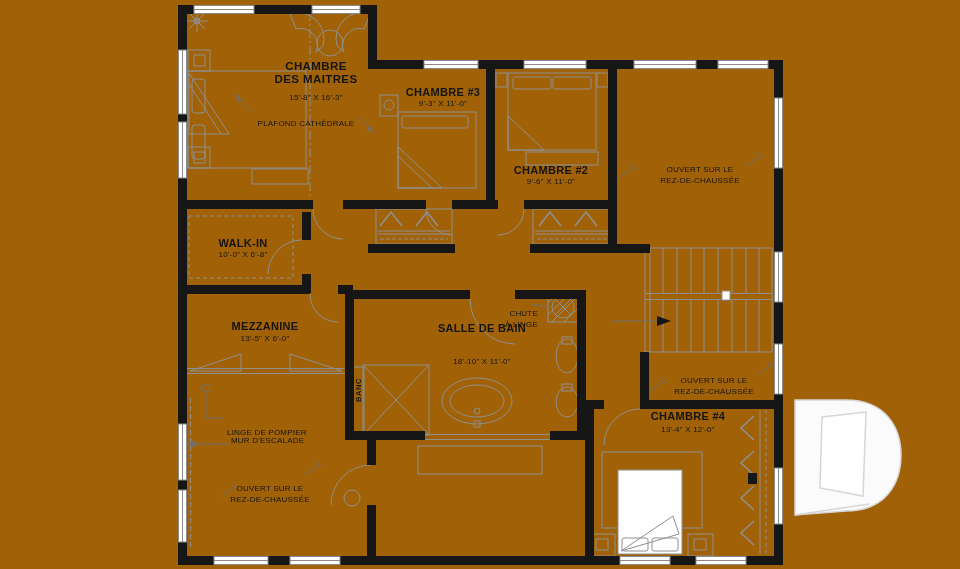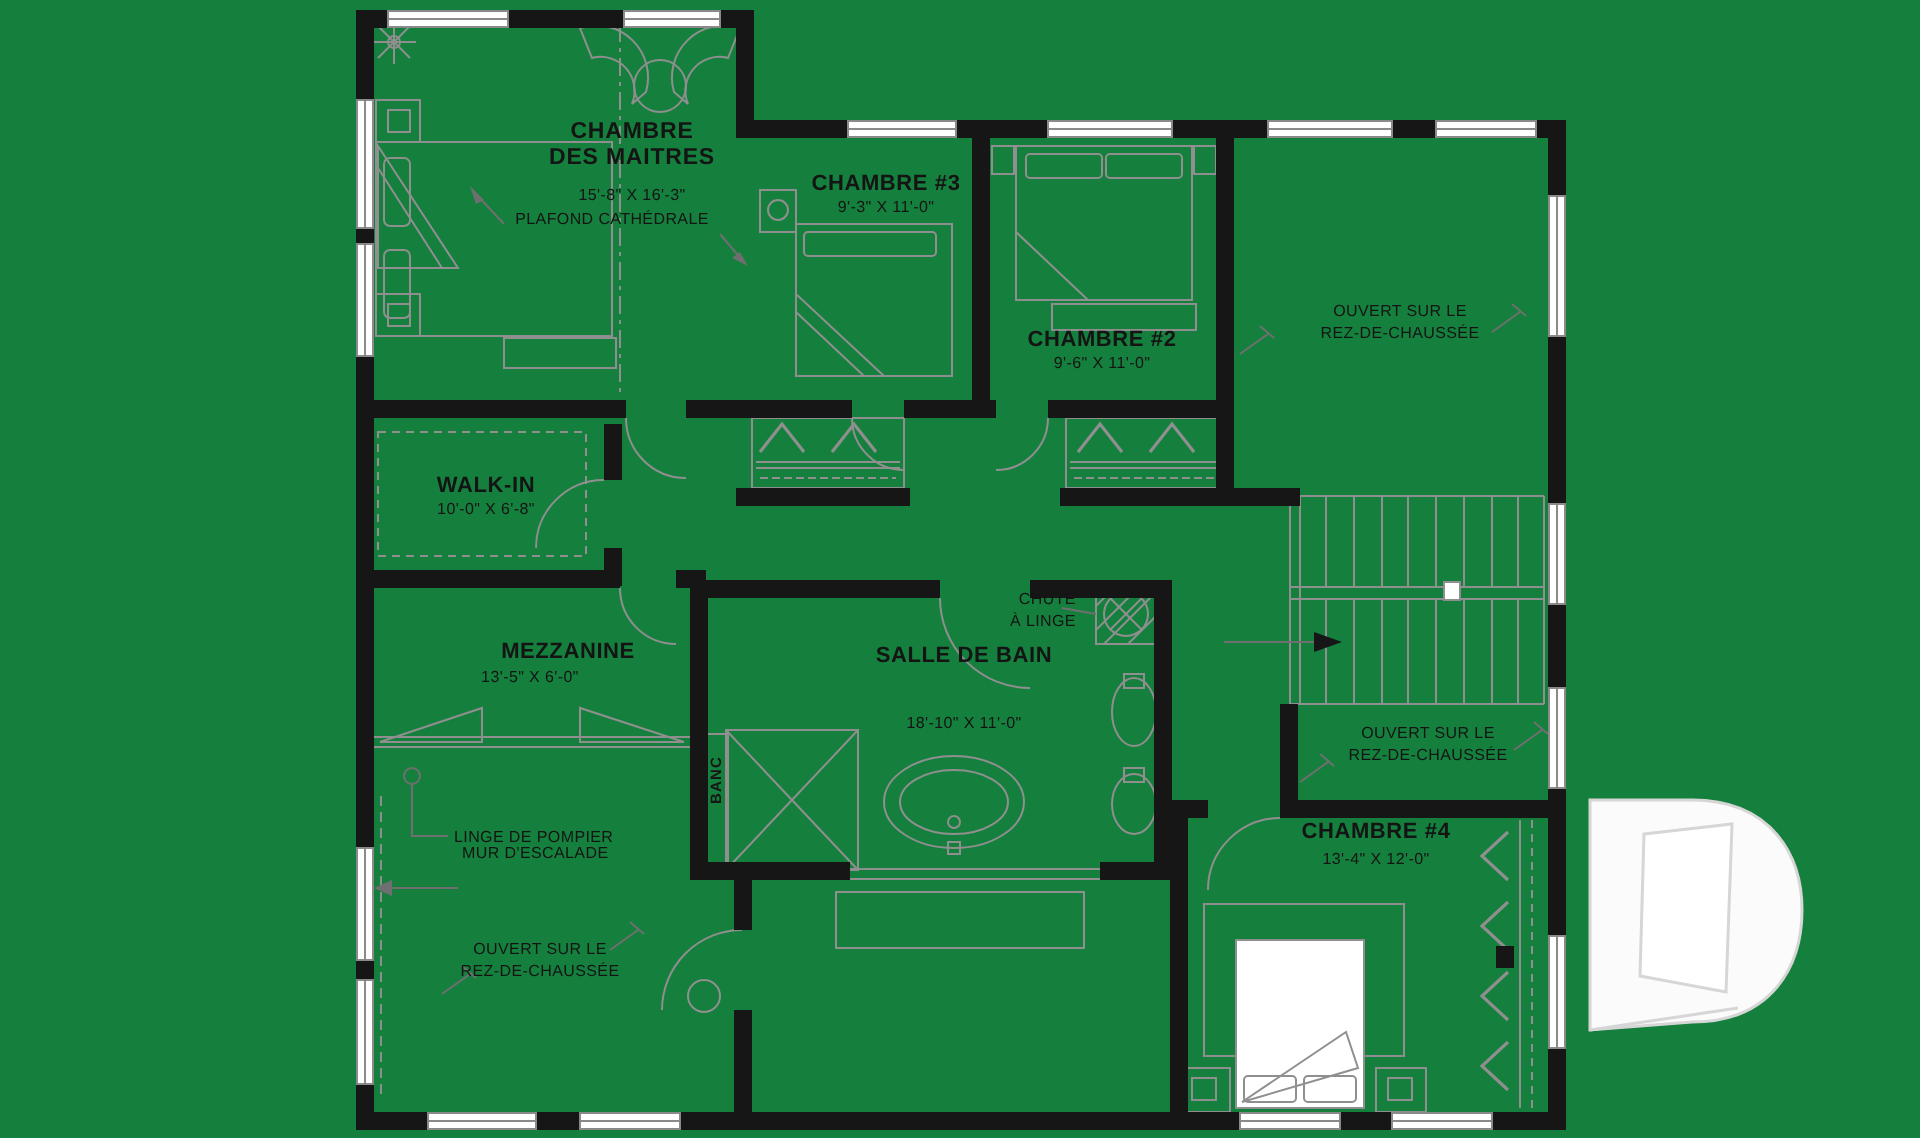--- a/index.html
+++ b/index.html
@@ -1,24 +1,24 @@
 <!DOCTYPE html>
 <html><head>
 <meta charset="utf-8">
 <style>
   html,body{margin:0;padding:0;background:#fff;}
-  .plan{position:relative;width:960px;height:569px;background:#15803d;overflow:hidden;
+  .plan{position:relative;width:960px;height:569px;background:#a16207;overflow:hidden;
         font-family:"Liberation Sans",sans-serif;color:#161616;}
   .plan svg{position:absolute;left:0;top:0;}
   .lbl{position:absolute;transform:translateX(-50%);text-align:center;white-space:pre-line;color:#141414;}
   .lbl.la{transform:none;text-align:right;}
   .room-name{font-weight:bold;font-size:11px;line-height:13px;letter-spacing:.3px;}
   .room-name.lg{font-size:11.5px;letter-spacing:.4px;}
   .room-dims{font-size:8px;line-height:10px;letter-spacing:.2px;}
-  .ann{font-size:8px;line-height:10.5px;letter-spacing:.2px;}
+  .ann{font-size:8px;line-height:10.5px;letter-spacing:.2px;margin-top:14px;}
   .banc-lbl{position:absolute;font-size:7.5px;font-weight:bold;letter-spacing:.6px;
             transform:translate(-50%,-50%) rotate(-90deg);}
 </style>
 </head>
 <body>
 
 <div class="plan">
 
 <svg width="960" height="569" viewBox="0 0 960 569">
 
@@ -290,21 +290,21 @@
 
 <div class="lbl room-name" style="left:551px;top:164px;">CHAMBRE #2</div>
 <div class="lbl room-dims" style="left:551px;top:177px;">9'-6" X 11'-0"</div>
 
 <div class="lbl ann" style="left:700px;top:151px;">OUVERT SUR LE
 REZ-DE-CHAUSSÉE</div>
 
 <div class="lbl room-name" style="left:243px;top:237px;">WALK-IN</div>
 <div class="lbl room-dims" style="left:243px;top:250px;">10'-0" X 6'-8"</div>
 
-<div class="lbl room-name" style="left:265px;top:320px;margin-left:19px;">MEZZANINE</div>
+<div class="lbl room-name" style="left:265px;top:320px;">MEZZANINE</div>
 <div class="lbl room-dims" style="left:265px;top:334px;">13'-5" X 6'-0"</div>
 
 <div class="lbl room-name" style="left:482px;top:322px;">SALLE DE BAIN</div>
 <div class="lbl room-dims" style="left:482px;top:357px;">18'-10" X 11'-0"</div>
 
 <div class="lbl la ann" style="left:505px;top:295px;">CHUTE
 À LINGE</div>
 
 <div class="lbl ann" style="left:714px;top:362px;">OUVERT SUR LE
 REZ-DE-CHAUSSÉE</div>

